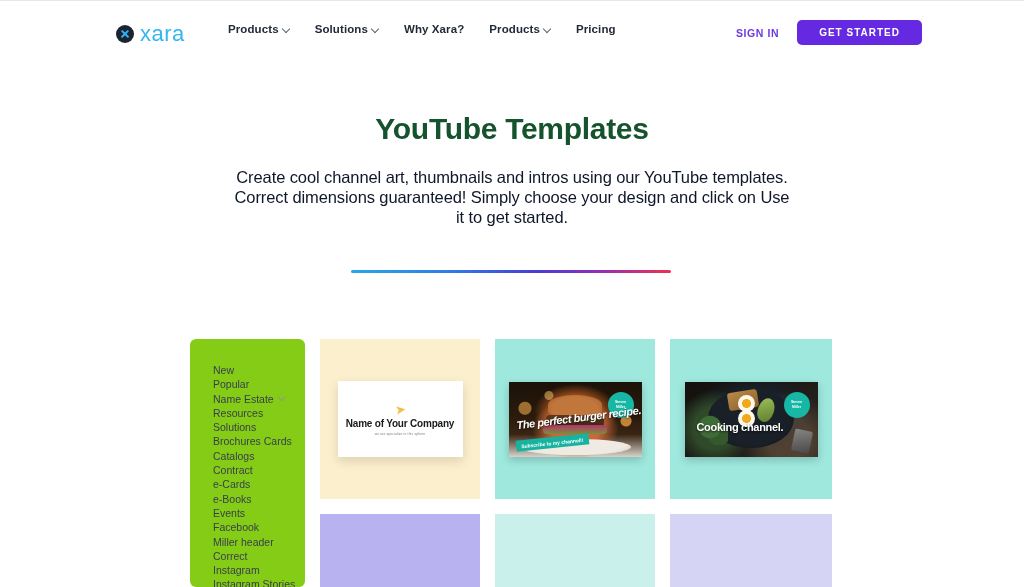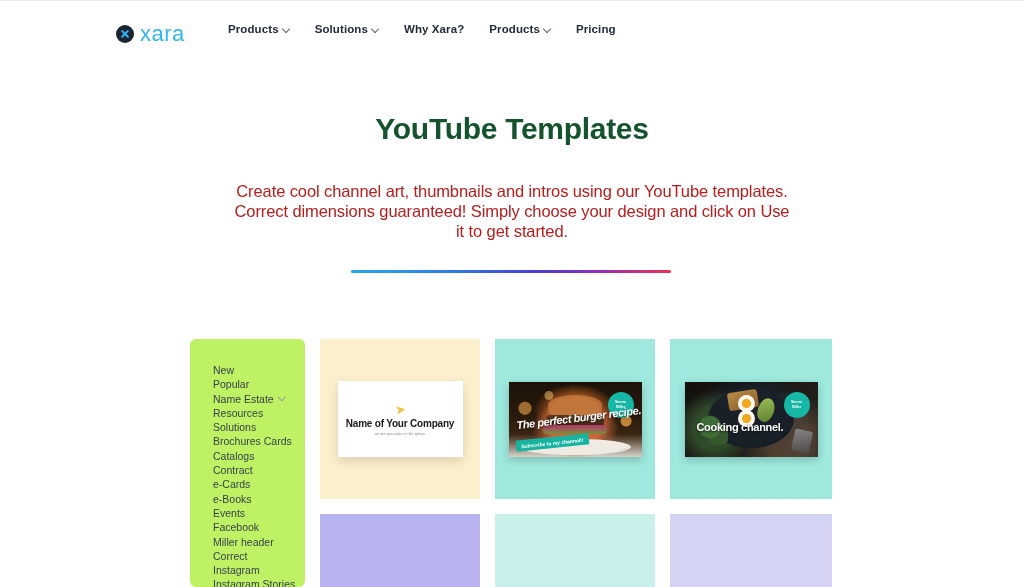--- a/index.html
+++ b/index.html
@@ -81,37 +81,37 @@
     padding:0 22px; height:25px; line-height:25px;
     cursor:pointer; white-space:nowrap;
   }
 
   
   .hero { position:absolute; top:112px; left:0; width:1024px; text-align:center; }
   .hero-title {
     font-size:30px; font-weight:bold; color:#14532d; letter-spacing:-0.3px;
   }
   .hero-sub {
-    margin:36px auto 0; width:560px;
-    font-size:16.5px; color:#b91c1c; line-height:1.2;
+    margin:22px auto 0; width:560px;
+    font-size:16.5px; color:#0f172a; line-height:1.2;
     letter-spacing:-0.1px;
   }
   .divider {
     position:absolute; top:270px; left:351px;
     width:320px; height:3px; border-radius:2px;
     background: linear-gradient(90deg,#25a8e8 0%, #2f7ae5 32%, #4b3bd4 58%, #8b2fbe 76%, #ef3050 100%);
   }
 
   
   .content { position:absolute; top:339px; left:0; width:1024px; }
 
   .sidebar {
     position:absolute; left:190px; top:0;
     width:115px; height:248px;
-    background:#bef264;
+    background:#84cc16;
     border-radius:6px;
     padding:24px 0 0 23px;
     overflow:hidden;
   }
   .side-item {
     font-size:10.5px; color:#39404c; line-height:14.3px;
     white-space:nowrap; cursor:pointer;
     display:flex; align-items:center; gap:5px;
   }
   .side-chev { display:inline-block; width:7px; height:4px; position:relative; }
@@ -300,20 +300,24 @@
       </div>
       <div class="nav-item">
         <span>Products</span>
         <span class="chev"></span>
       </div>
       <div class="nav-item">
         <span>Pricing</span>
       </div>
     </div>
 
+    <div class="header-right">
+      <span class="signin">SIGN IN</span>
+      <button class="get-started">GET STARTED</button>
+    </div>
   </div>
 
   <div class="hero">
     <div class="hero-title">YouTube Templates</div>
     <div class="hero-sub">Create cool channel art, thumbnails and intros using our YouTube templates. Correct dimensions guaranteed! Simply choose your design and click on Use it to get started.</div>
   </div>
   <div class="divider"></div>
 
   <div class="content">
 

